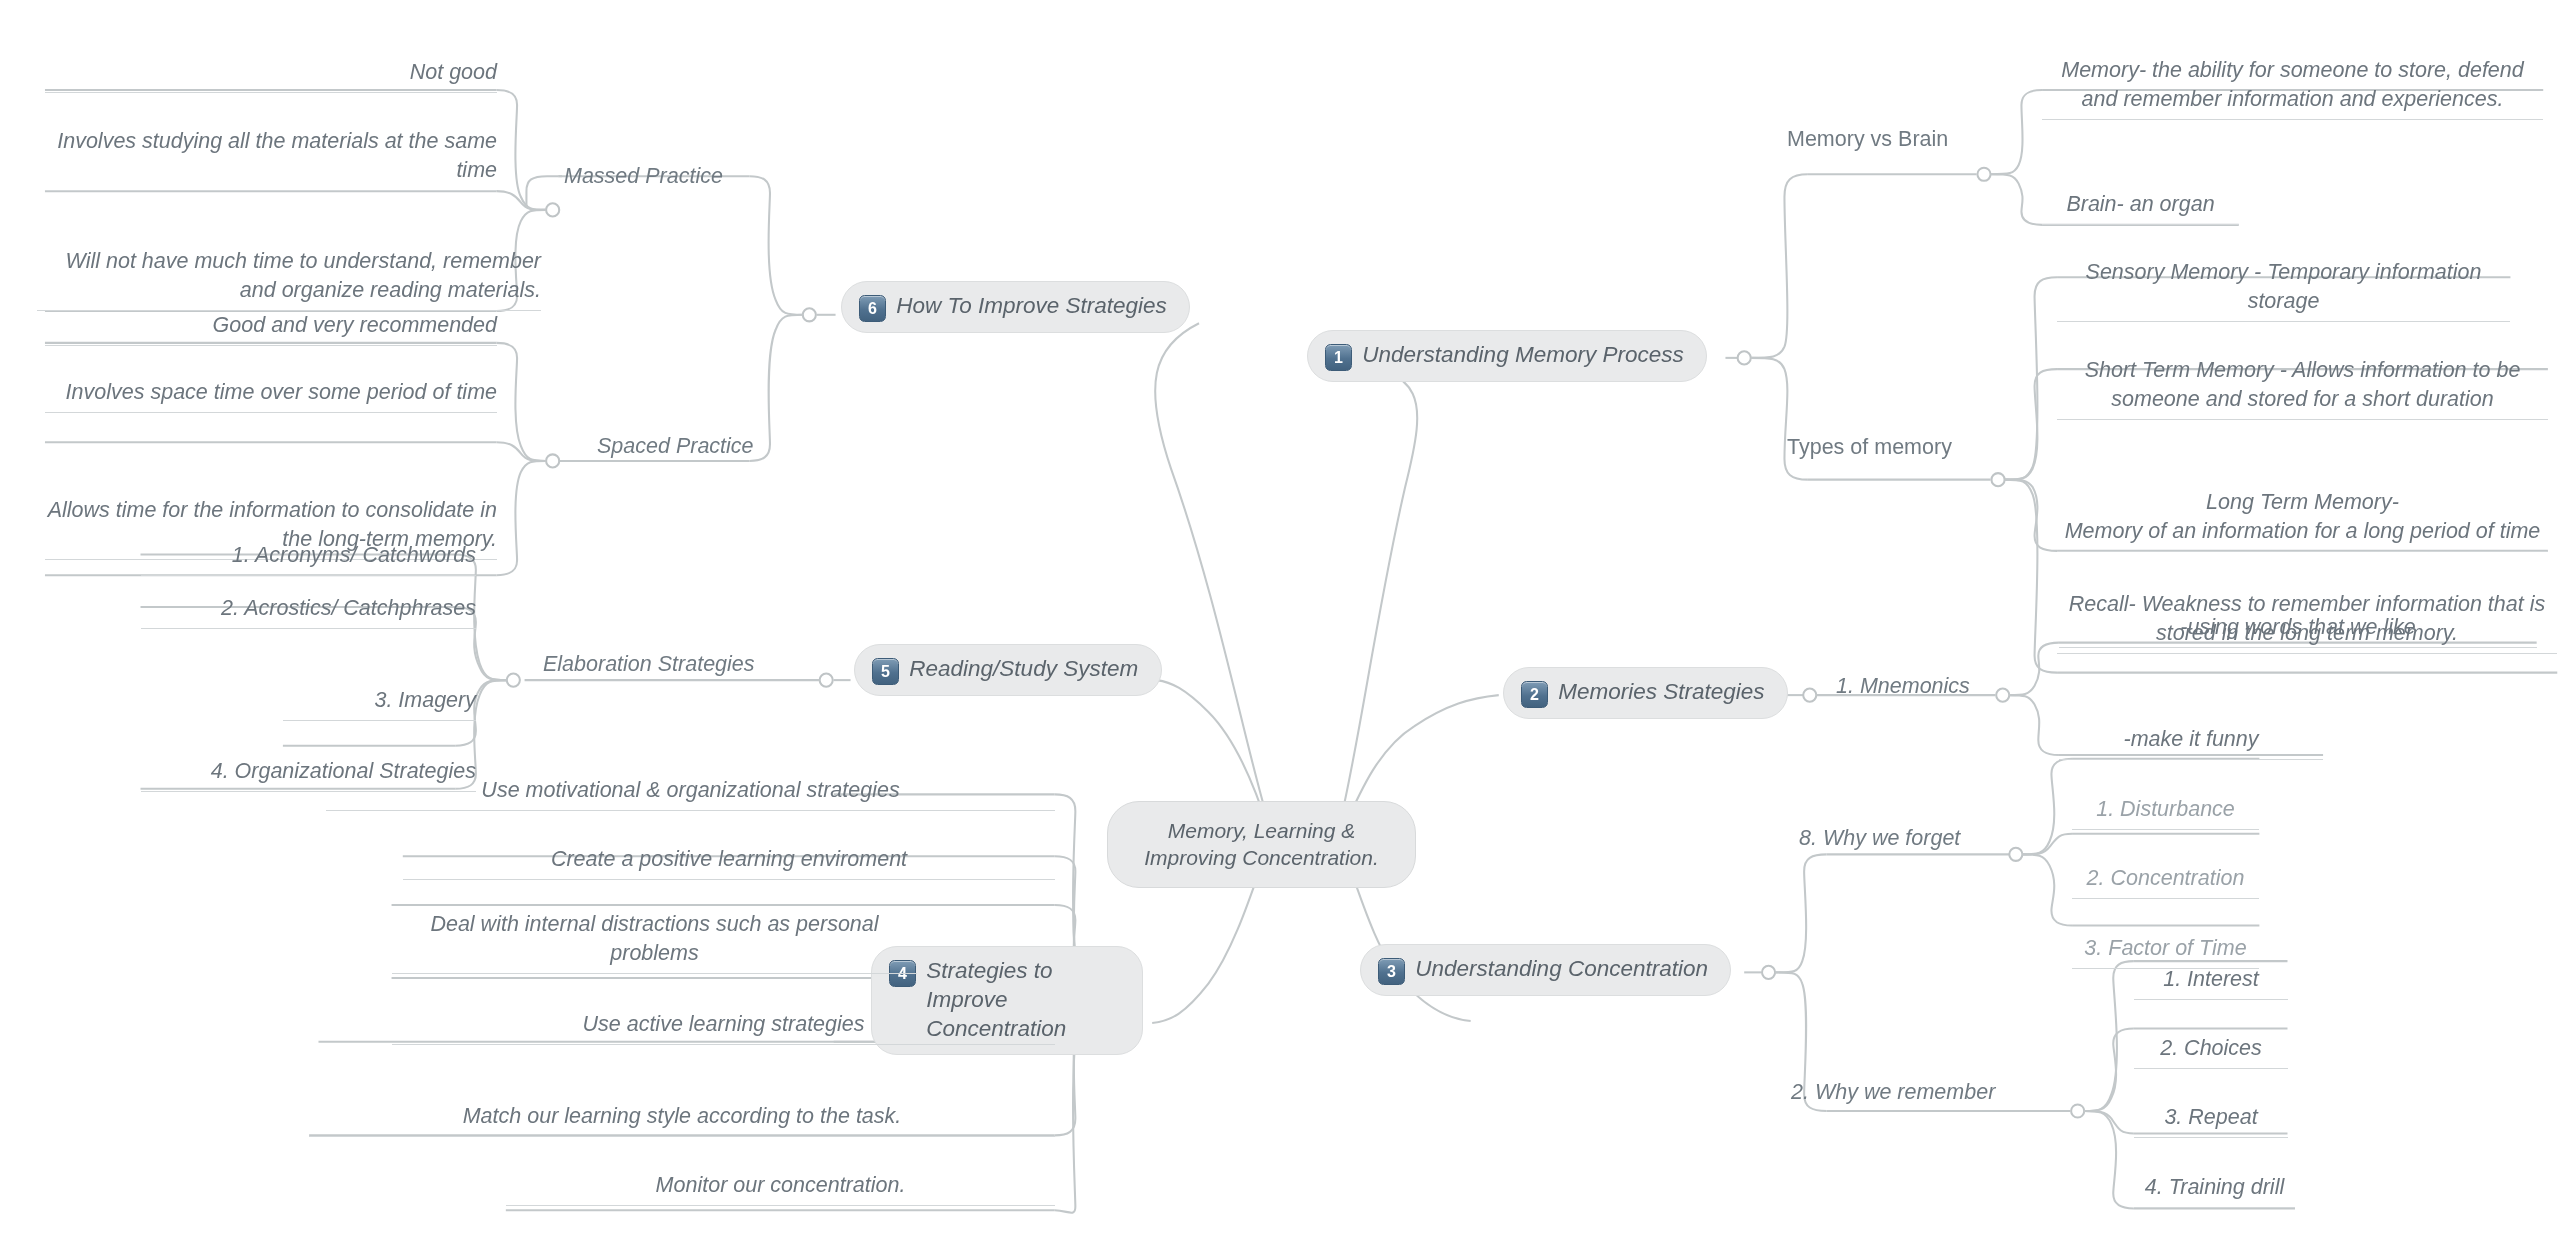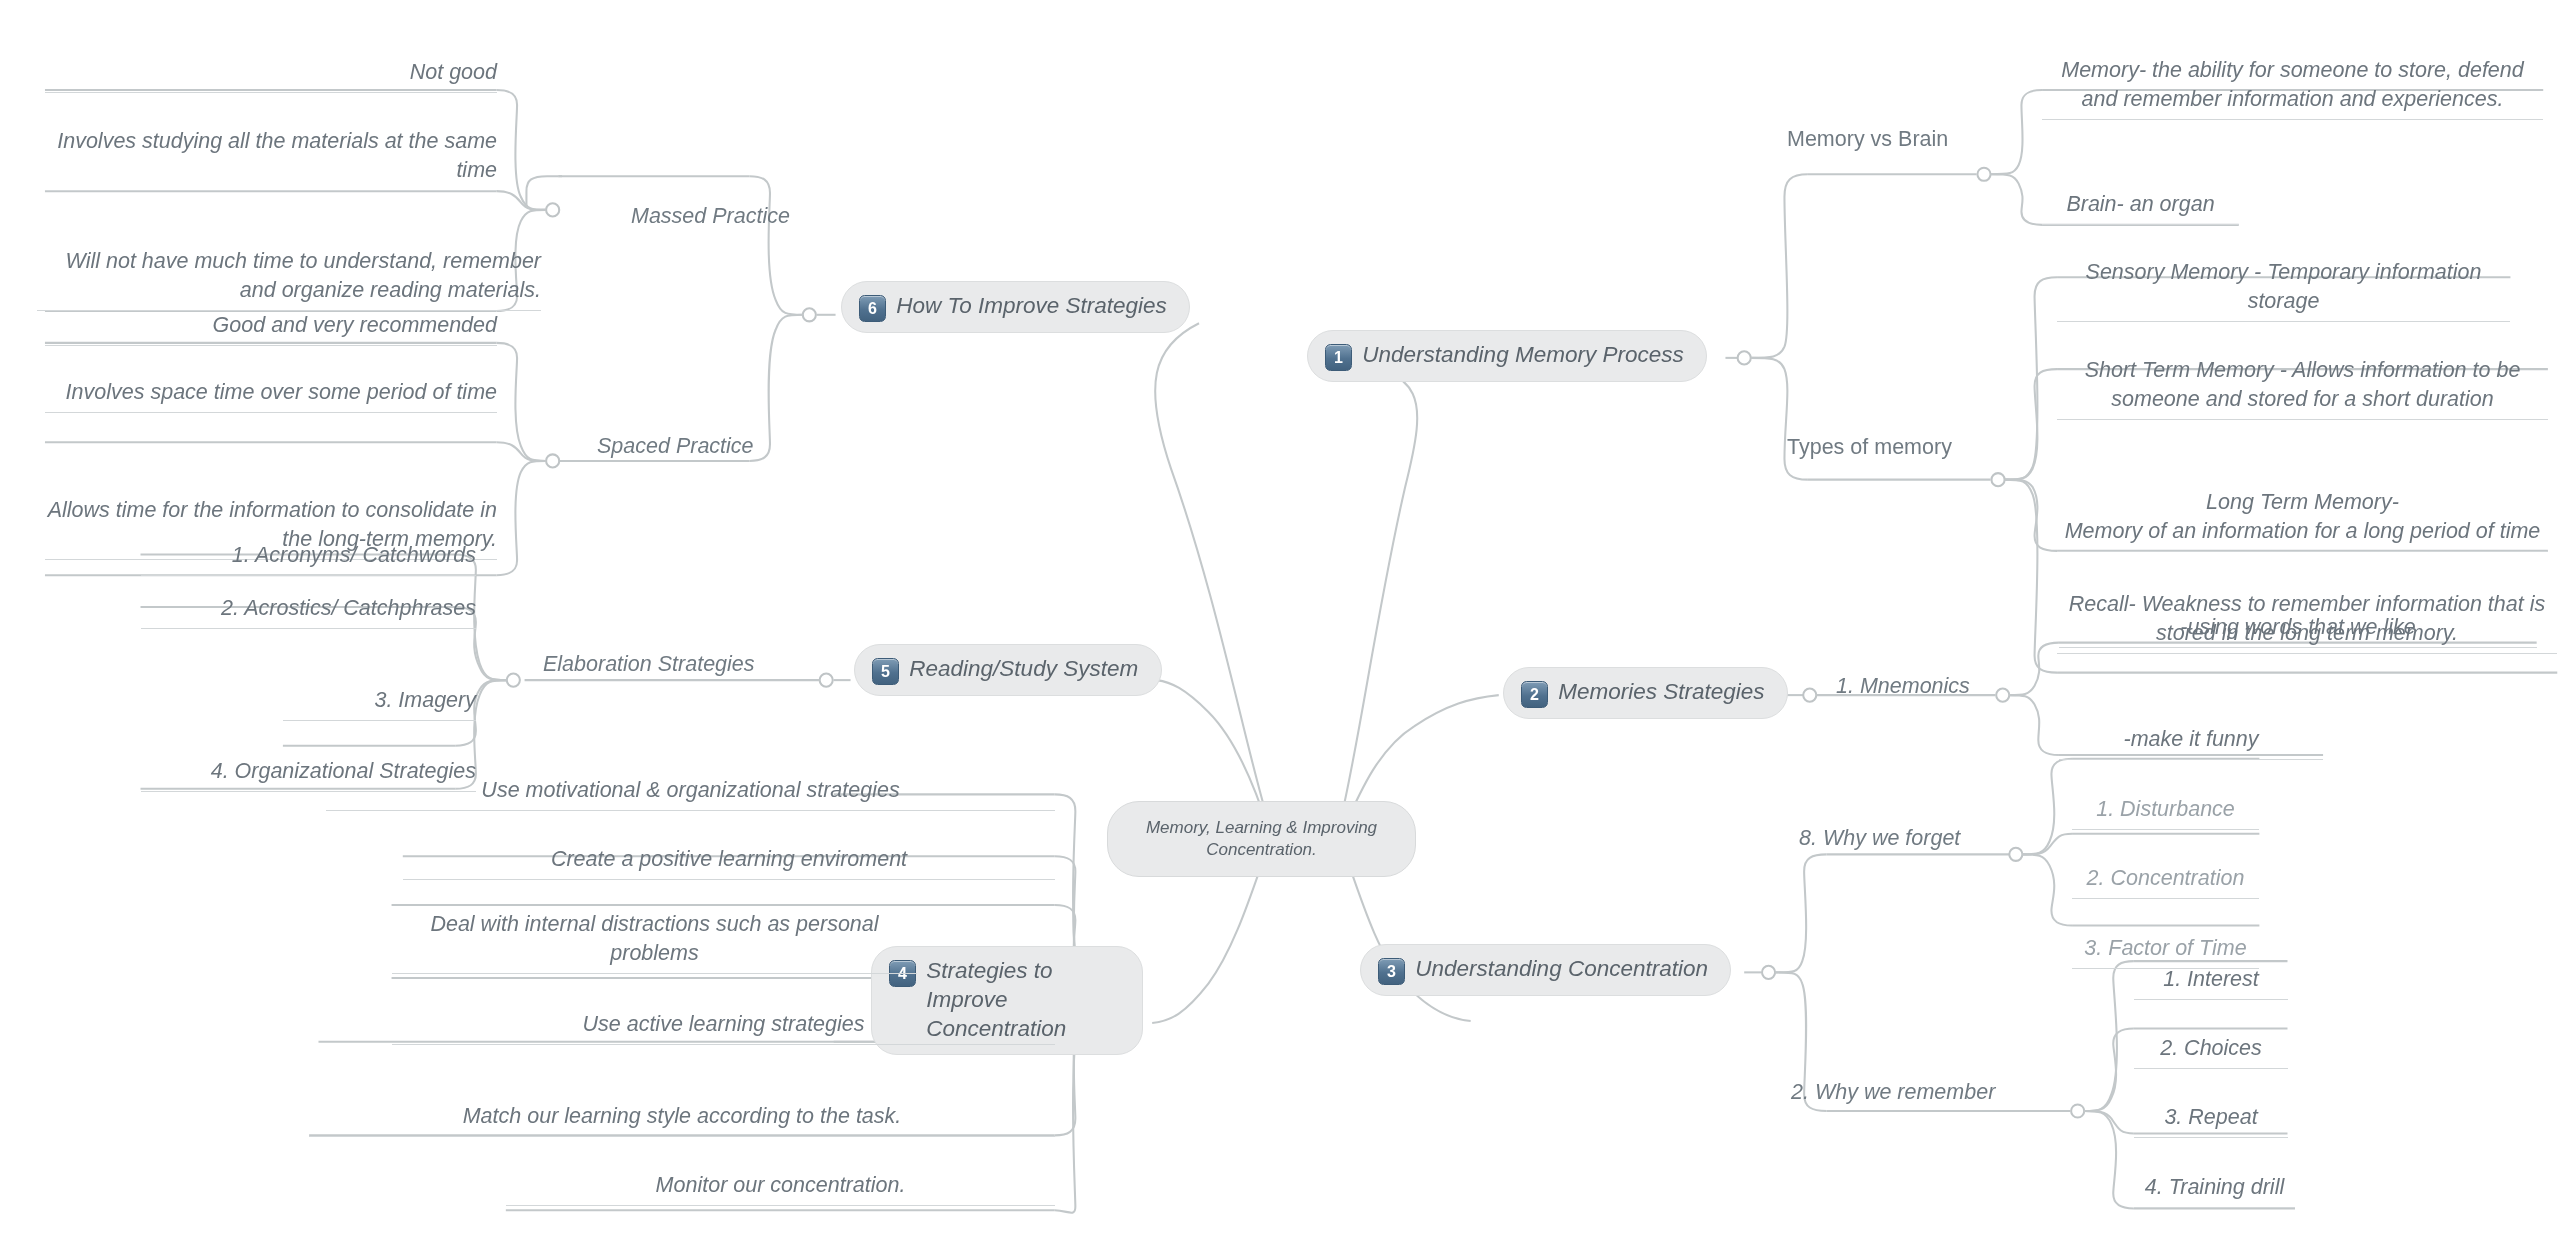--- a/index.html
+++ b/index.html
@@ -10,21 +10,21 @@
   svg.links{position:absolute;left:0;top:0;width:2576px;height:1260px;pointer-events:none;}
   svg.links path{fill:none;stroke:#c3c8ca;stroke-width:2.2;}
   svg.links line{stroke:#c3c8ca;stroke-width:2.2;}
   svg.links circle.joint{fill:#ffffff;stroke:#bfc4c6;stroke-width:2.2;}
 
   .node{position:absolute;box-sizing:border-box;}
 
   
   .central{
     background:#e9eaeb;border:1.5px solid #d8dadb;border-radius:32px;
-    color:#5a636b;font-style:italic;font-size:17px;line-height:1.3;
+    color:#5a636b;font-style:italic;font-size:21px;line-height:1.3;
     text-align:center;padding:15px 24px;
   }
   
   .main{
     background:#e9eaeb;border:1.5px solid #dcdedf;border-radius:26px;
     color:#5a636b;font-style:italic;font-size:22.5px;line-height:1.28;
     padding:10.3px 22.5px 10.3px 17px;display:flex;align-items:flex-start;gap:10.3px;
     white-space:nowrap;
   }
   .main.wrap{white-space:normal;}
@@ -231,21 +231,21 @@
   </div>
 
   <div class="node sub ital" style="left:1799px;top:825px;">
     <span>8. Why we forget</span>
   </div>
 
   <div class="node sub ital" style="left:1791px;top:1079px;">
     <span>2. Why we remember</span>
   </div>
 
-  <div class="node sub ital" style="left:631px;top:163px;margin-top:40px;">
+  <div class="node sub ital" style="left:564px;top:163px;">
     <span>Massed Practice</span>
   </div>
 
   <div class="node sub ital" style="left:597px;top:433px;">
     <span>Spaced Practice</span>
   </div>
 
   <div class="node sub ital" style="left:543px;top:651px;">
     <span>Elaboration Strategies</span>
   </div>

